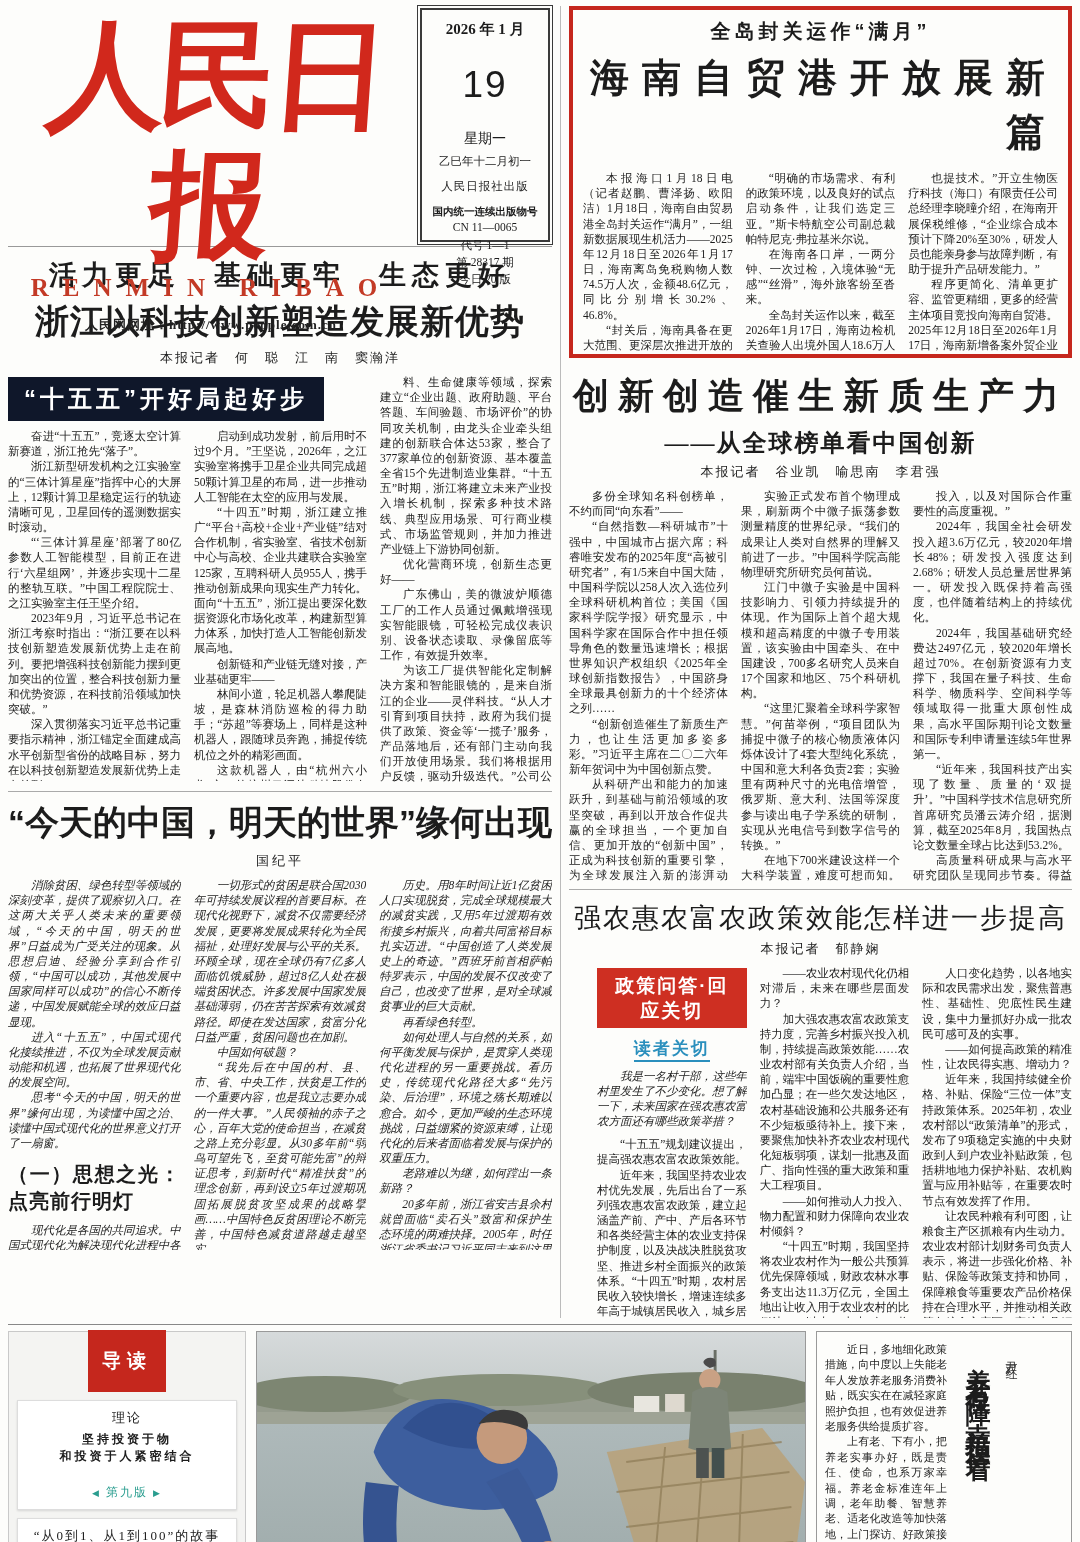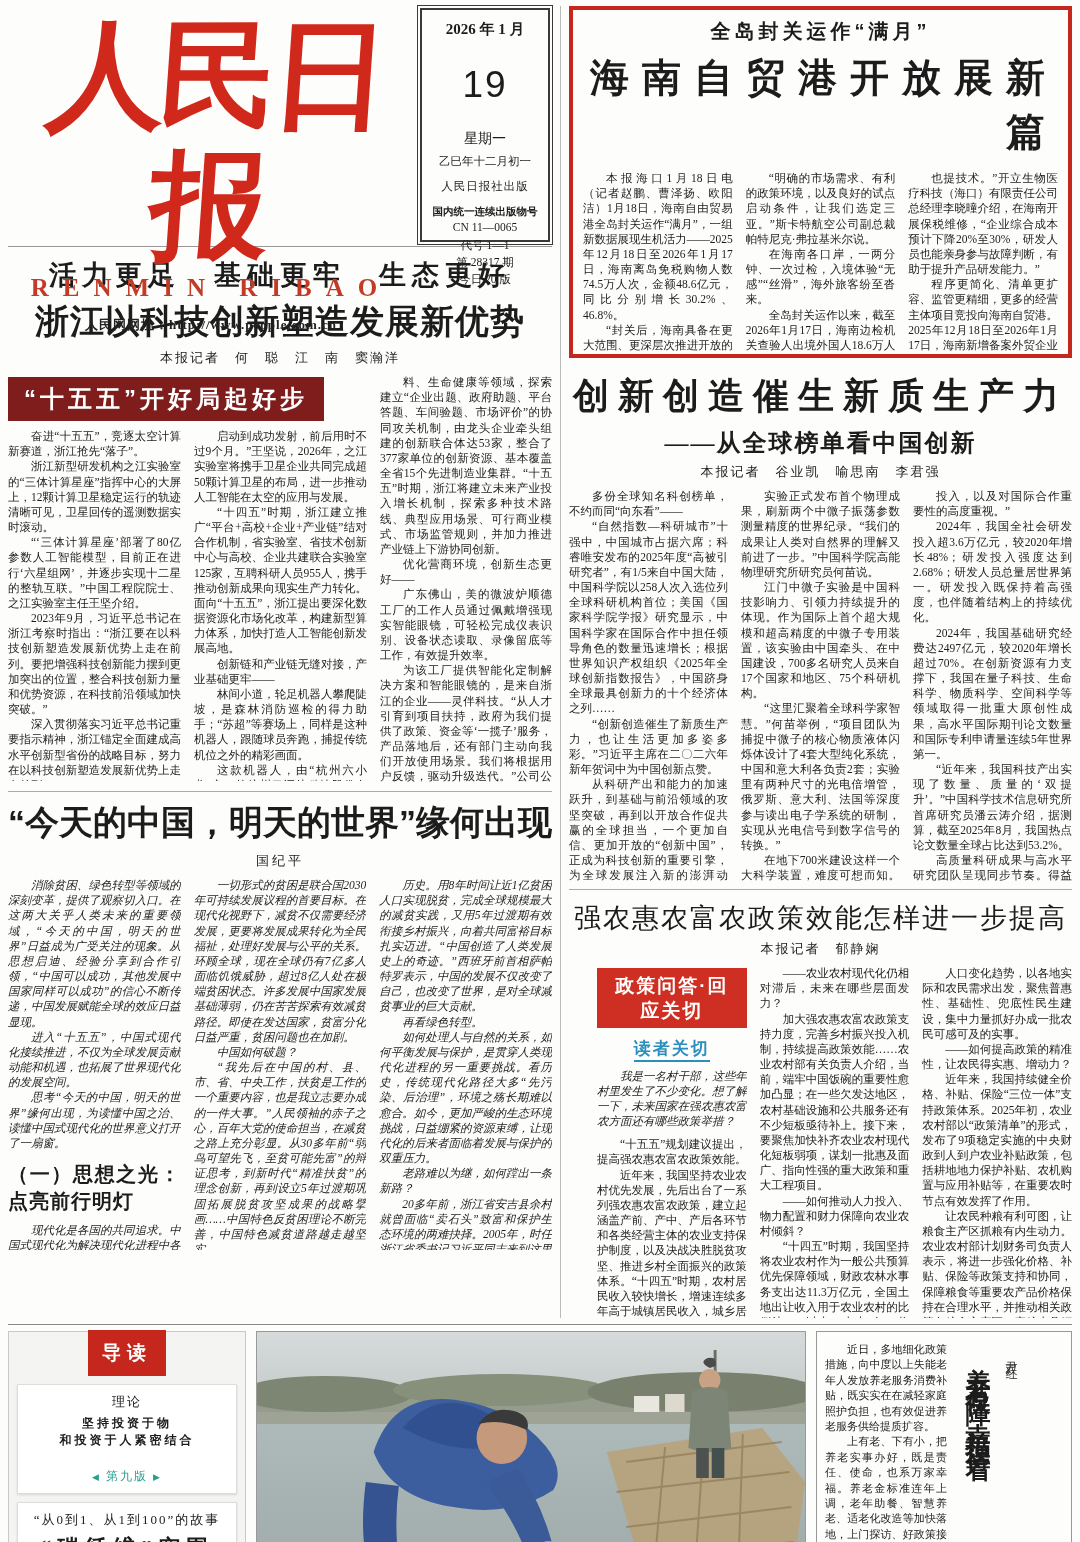--- a/index.html
+++ b/index.html
@@ -33,21 +33,21 @@
                font-family:"Liberation Serif",serif;}
   
   .tcols{display:flex;gap:13px;overflow:hidden;}
   .tcol{flex:1;font-size:11.5px;line-height:1.32;text-align:justify;overflow:hidden;}
   .tcol p{margin:0;text-indent:2em;}
   
   .zj-kicker{text-align:center;font-size:27px;font-weight:bold;letter-spacing:6px;margin-top:10px;}
   .zj-head{text-align:center;font-size:34px;font-weight:900;letter-spacing:1px;margin:6px 0 4px;
            font-family:"Liberation Sans","DejaVu Sans",sans-serif;}
   .byline{text-align:center;font-size:13px;margin:4px 0 8px;letter-spacing:2px;}
-  .badge-red{display:inline-block;background:#7f1d1d;color:#fff;font-weight:bold;font-size:24px;
+  .badge-red{display:inline-block;background:#0f172a;color:#fff;font-weight:bold;font-size:24px;
              letter-spacing:4px;padding:6px 16px;font-family:"Liberation Sans",sans-serif;}
   .zj-leftpart{width:66%;flex:none;}
   .zj-body{height:408px;}
   
   .world-head{text-align:center;font-size:34px;font-weight:900;letter-spacing:0px;margin-top:8px;
               font-family:"Liberation Sans","DejaVu Sans",sans-serif;}
   .world-byline{text-align:center;font-size:13px;margin:6px 0 8px;letter-spacing:3px;}
   .world-body .tcol{font-style:italic;}
   .world-body{height:372px;}
   .sec-head{font-style:normal;font-family:"Liberation Sans",sans-serif;font-weight:900;font-size:20px;
@@ -67,21 +67,21 @@
   .reader-label span{border-bottom:2px solid #2a8fbd;padding-bottom:2px;}
   .question p{font-style:italic;}
   
   .hr{border-top:1px solid #aaa;margin:8px 0;}
   .hr-strong{border-top:1px solid #888;margin:6px 0;}
   
   .bottom{display:flex;gap:10px;height:296px;margin-top:4px;}
   .guide-col{width:238px;flex:none;display:flex;flex-direction:column;}
   .guide-box{border:1px solid #c9c9c9;background:#f4f4f2;flex:none;text-align:center;padding-bottom:8px;}
   .guide-badge{display:inline-block;background:#c5271d;color:#fff;font-weight:bold;font-size:19px;
-               letter-spacing:6px;padding:10px 14px;margin-top:-2px;font-family:"Liberation Sans",sans-serif;}
+               letter-spacing:6px;padding:18px 14px;margin-top:-2px;font-family:"Liberation Sans",sans-serif;}
   .guide-item{background:#fff;border:1px solid #ddd;box-shadow:0 1px 2px rgba(0,0,0,.12);
               margin:8px 8px 0;padding:8px 4px;}
   .g-kicker{font-size:13px;letter-spacing:2px;margin-bottom:4px;}
   .g-title1{font-size:12px;font-weight:bold;letter-spacing:3px;line-height:1.4;white-space:pre-line;}
   .g-title2{font-size:22px;font-weight:bold;letter-spacing:6px;margin-top:2px;}
   .g-page{color:#2a9d8f;font-size:12px;margin-top:19px;letter-spacing:2px;}
   .g-arrow{font-size:9px;}
   .photo{flex:1;border:1px solid #999;overflow:hidden;}
   .photo svg{display:block;width:100%;height:100%;}
   

